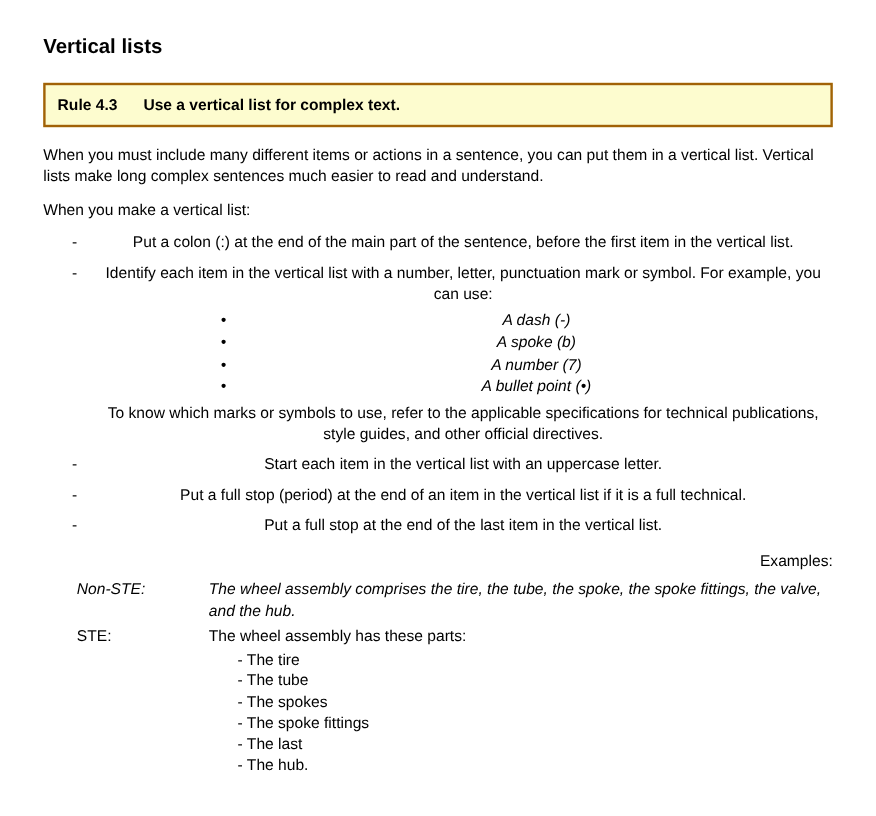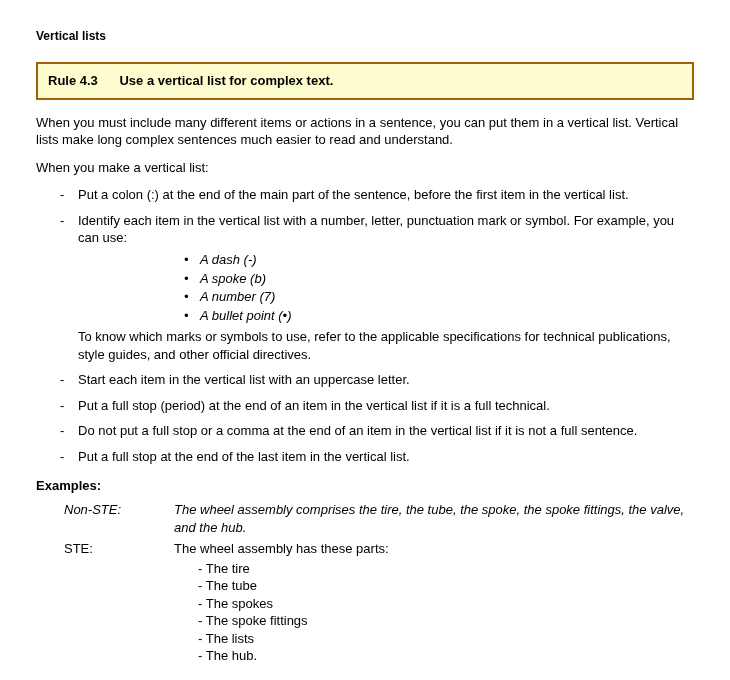--- a/index.html
+++ b/index.html
@@ -7,50 +7,50 @@
     font-family: Arial, Helvetica, sans-serif;
     font-size: 13px;
     color: #000;
     margin: 0;
     padding: 28px 36px;
     width: 730px;
     background: #fff;
     line-height: 1.35;
   }
   h2.section-title {
-    font-size: 12px;
+    font-size: 17px;
     font-weight: bold;
     margin: 0 0 18px 0;
   }
   .rule-box {
     border: 2px solid #a16207;
     background: #fdfccf;
     padding: 8px 10px;
     margin-bottom: 14px;
   }
   .rule-label { font-weight: bold; margin-right: 18px; }
   .rule-text { font-weight: bold; }
   p.para { margin: 0 0 10px 0; }
-  .dash-list { margin: 0 0 10px 0; padding: 0; list-style: none; }
+  .dash-list { margin: 0 0 10px 0; padding: 0; list-style: none; text-align: center; }
   .dash-list > li { position: relative; padding-left: 42px; margin-bottom: 8px; }
   .dash-list > li::before {
     content: "-";
     position: absolute;
     left: 24px;
     top: 0;
   }
   .bullet-sublist { margin: 4px 0 4px 0; padding: 0; list-style: none; font-style: italic; }
   .bullet-sublist > li { position: relative; padding-left: 122px; margin-bottom: 1px; }
   .bullet-sublist > li::before {
     content: "•";
     position: absolute;
     left: 106px;
     top: 0;
   }
-  .examples-heading { font-weight: bold; margin: 12px 0 6px 0; }
+  .examples-heading { font-weight: normal; margin: 12px 0 6px 0; text-align: right; }
   .example-row { display: flex; margin: 0 0 4px 0; padding-left: 28px; gap: 32px; }
   .example-label { width: 78px; flex-shrink: 0; font-style: italic; }
   .example-label.upright { font-style: normal; }
   .example-body { flex: 1; }
   .example-body.italic { font-style: italic; }
   .ste-sublist { margin: 2px 0 0 0; padding: 0 0 0 24px; list-style: none; }
   .ste-sublist > li { margin: 0; }
 </style>
 </head>
 <body>
@@ -80,40 +80,37 @@
     </ul>
     <span>To know which marks or symbols to use, refer to the applicable specifications for technical publications, style guides, and other official directives.</span>
   </li>
   <li>
     <span>Start each item in the vertical list with an uppercase letter.</span>
   </li>
   <li>
     <span>Put a full stop (period) at the end of an item in the vertical list if it is a full technical.</span>
   </li>
   <li>
-    <span>Do not put a full stop or a comma at the end of an item in the vertical list if it is not a full sentence.</span>
-  </li>
-  <li>
     <span>Put a full stop at the end of the last item in the vertical list.</span>
   </li>
 </ul>
 
 <div class="examples-heading">Examples:</div>
 
 <div class="example-row">
   <div class="example-label">Non-STE:</div>
   <div class="example-body italic">The wheel assembly comprises the tire, the tube, the spoke, the spoke fittings, the valve, and the hub.</div>
 </div>
 
 <div class="example-row">
   <div class="example-label upright">STE:</div>
   <div class="example-body">
     <span>The wheel assembly has these parts:</span>
     <ul class="ste-sublist">
       <li>- The tire</li>
       <li>- The tube</li>
       <li>- The spokes</li>
       <li>- The spoke fittings</li>
-      <li>- The lists</li>
+      <li>- The last</li>
       <li>- The hub.</li>
     </ul>
   </div>
 </div>
 
 </body></html>

